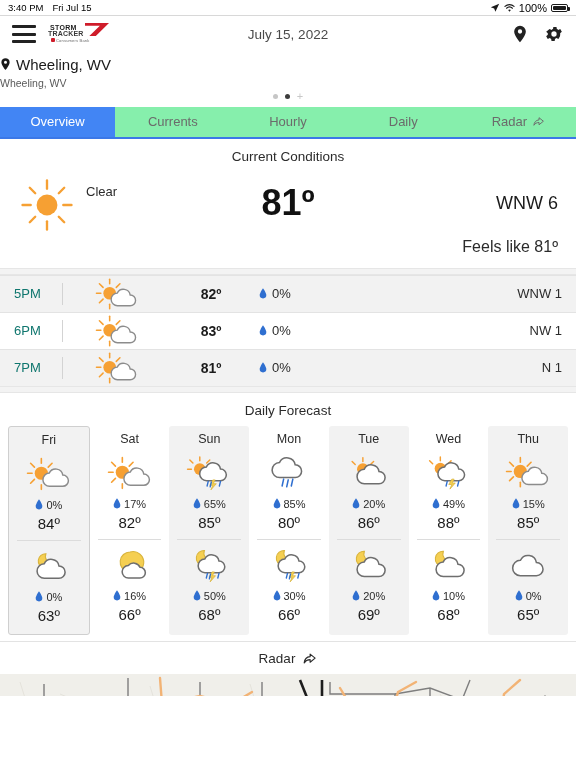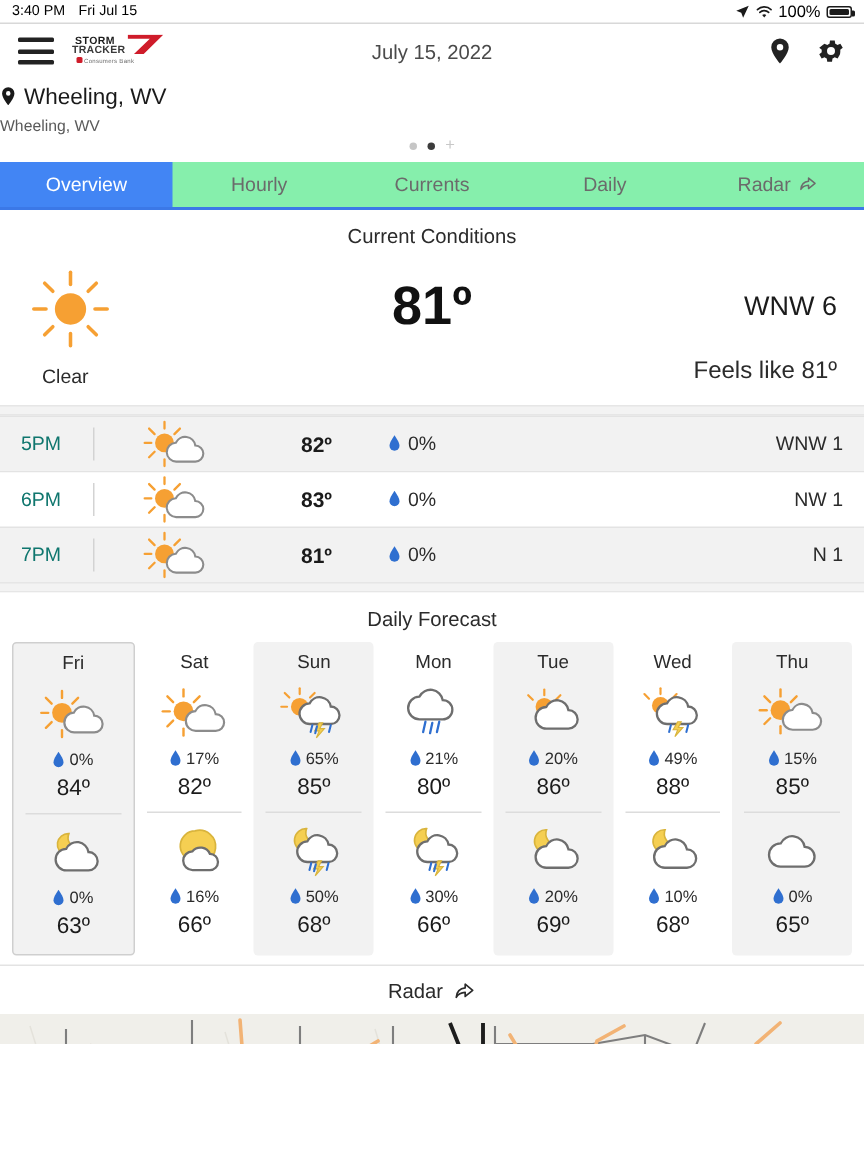--- a/index.html
+++ b/index.html
@@ -87,21 +87,21 @@
   .tab .share-ico { margin-left: 5px; width: 13px; height: 13px; display: inline-block; }
 
   
   .content { flex: 1 1 auto; overflow: hidden; background: #fff; }
   .sec-title { text-align: center; font-size: 13.5px; color: #2b2b2b; padding: 10px 0 8px; background: #fff; }
   .divider { height: 1px; background: #e3e3e3; }
   .thick-divider { height: 7px; background: #f3f3f3; border-top: 1px solid #e6e6e6; border-bottom: 1px solid #e6e6e6; }
 
   
   .current { display: flex; align-items: flex-start; padding: 4px 18px 12px; background: #fff; }
-  .cc-left { width: 150px; display: flex; flex-direction: column; align-items: flex-start; }
+  .cc-left { width: 150px; display: flex; flex-direction: row; align-items: flex-start; }
   .cc-cond { font-size: 13px; color: #2b2b2b; margin-top: 8px; margin-left: 10px; }
   .cc-mid { flex: 1; text-align: center; }
   .cc-temp { font-size: 36px; font-weight: bold; color: #111; line-height: 54px; }
   .cc-right { width: 150px; text-align: right; }
   .cc-wind { font-size: 18px; color: #1b1b1b; line-height: 54px; }
   .cc-feels { font-size: 16px; color: #2b2b2b; margin-top: 8px; }
 
   
   .hrow { display: flex; align-items: center; height: 36px; padding: 0 14px; font-size: 13px; }
   .hrow.alt { background: #f2f2f2; }
@@ -198,24 +198,24 @@
       <span class="dot active"></span>
       <span class="dot-plus">+</span>
     </div>
   </div>
 
   <div class="tabs">
     <div class="tab active">
       <span>Overview</span>
     </div>
     <div class="tab">
+      <span>Currents</span>
+    </div>
+    <div class="tab">
       <span>Hourly</span>
-    </div>
-    <div class="tab">
-      <span>Currents</span>
     </div>
     <div class="tab">
       <span>Daily</span>
     </div>
     <div class="tab">
       <span>Radar</span>
       <svg class="share-ico" viewBox="0 0 24 24">
         <path d="M13 5v4C7 9.5 4 13.5 3.5 19c2-3.4 5-5 9.5-5.2V18l8-6.5z" fill="none" stroke="#6b6b6b" stroke-width="1.8" stroke-linejoin="round"></path>
       </svg>
     </div>
@@ -492,21 +492,21 @@
                   <line x1="23" y1="30" x2="21" y2="39"></line>
                     <line x1="29" y1="31" x2="27" y2="40"></line>
                   <line x1="35" y1="30" x2="33" y2="39"></line>
                 </g>
               </svg>
             </span>
             <span class="d-pop">
               <svg class="drop" viewBox="0 0 12 16">
                   <path d="M6 0C6 0 1 7 1 10.4A5 5 0 0011 10.4C11 7 6 0 6 0z" fill="#2f6fd0"></path>
                 </svg>
-              <span>21%</span>
+              <span>85%</span>
             </span>
             <span class="d-temp">80º</span>
           </div>
           <div class="d-inner-div"></div>
           <div class="d-half">
             <span class="d-icon">
               <svg width="46" height="36" viewBox="0 0 60 44">
                 <path d="M24 3a9.5 9.5 0 009 13A10 10 0 1124 3z" fill="#f5cf52" stroke="#d9b43c" stroke-width="1.4"></path>
                 <path d="M25 32h18a7.6 7.6 0 000-15.2 9.8 9.8 0 00-18.4-2.7A7.1 7.1 0 0025 32z" fill="#fff" stroke="#6e6e6e" stroke-width="2"></path>
                 <path d="M34 31l-4 7h4l-2.5 6 7-8h-4l2.5-5z" fill="#f5cf52" stroke="#d9b43c" stroke-width="1"></path>

